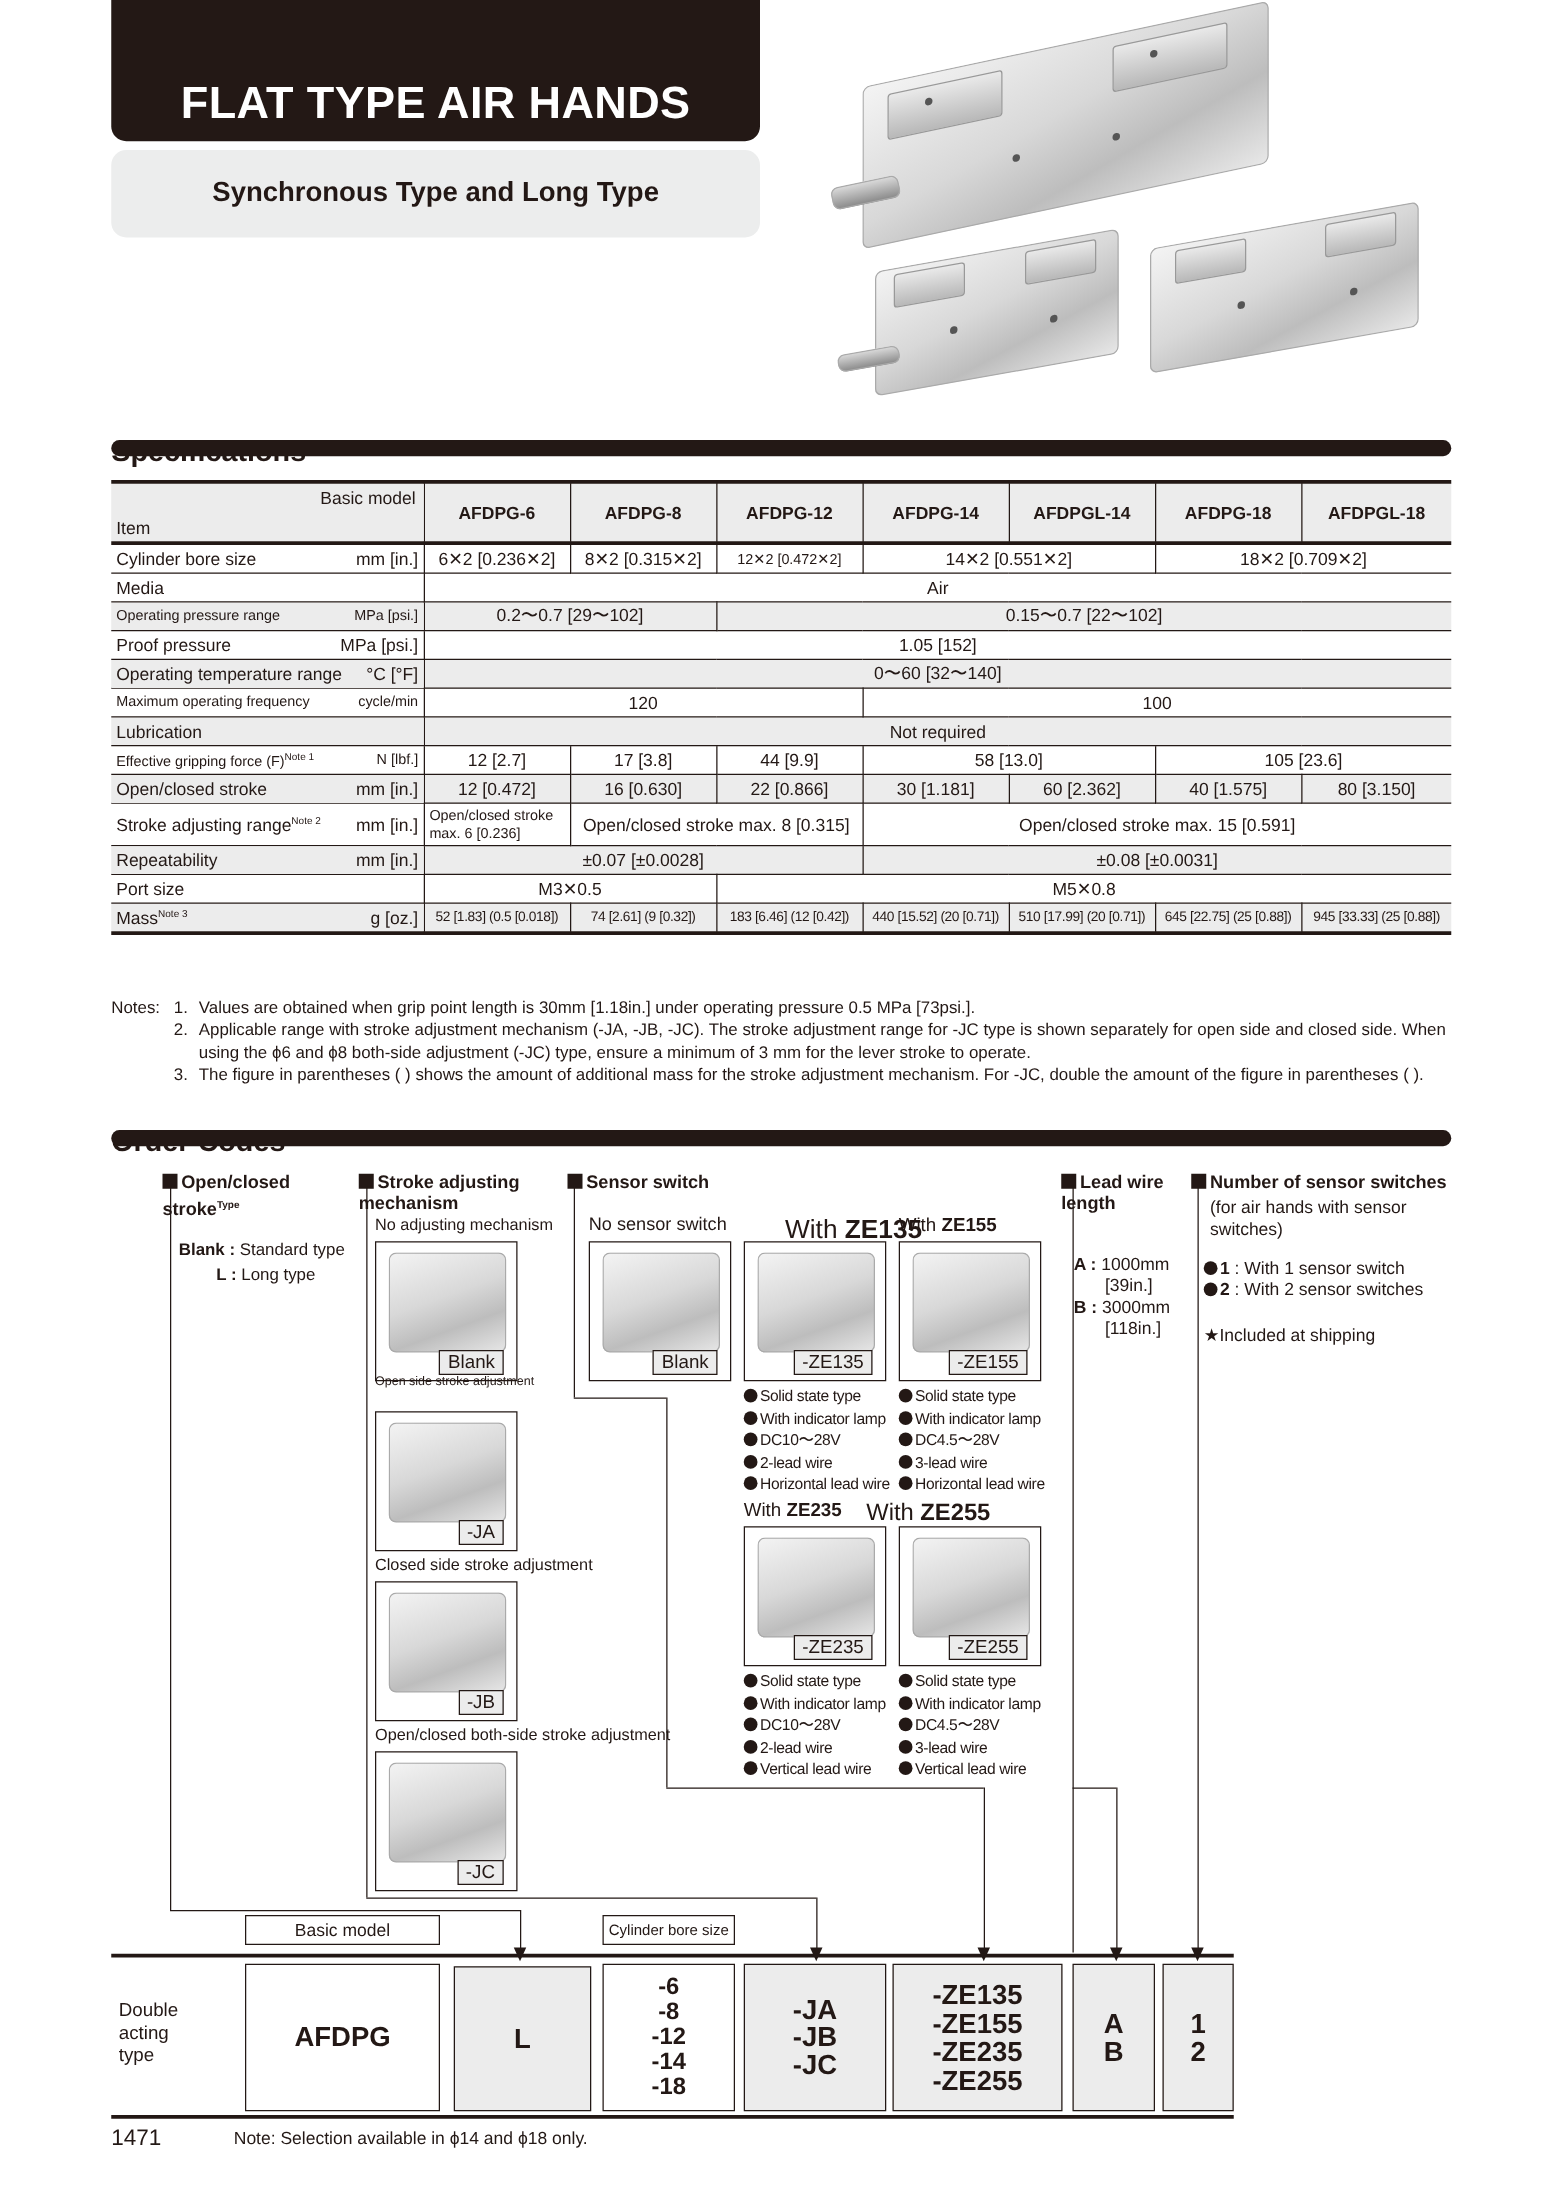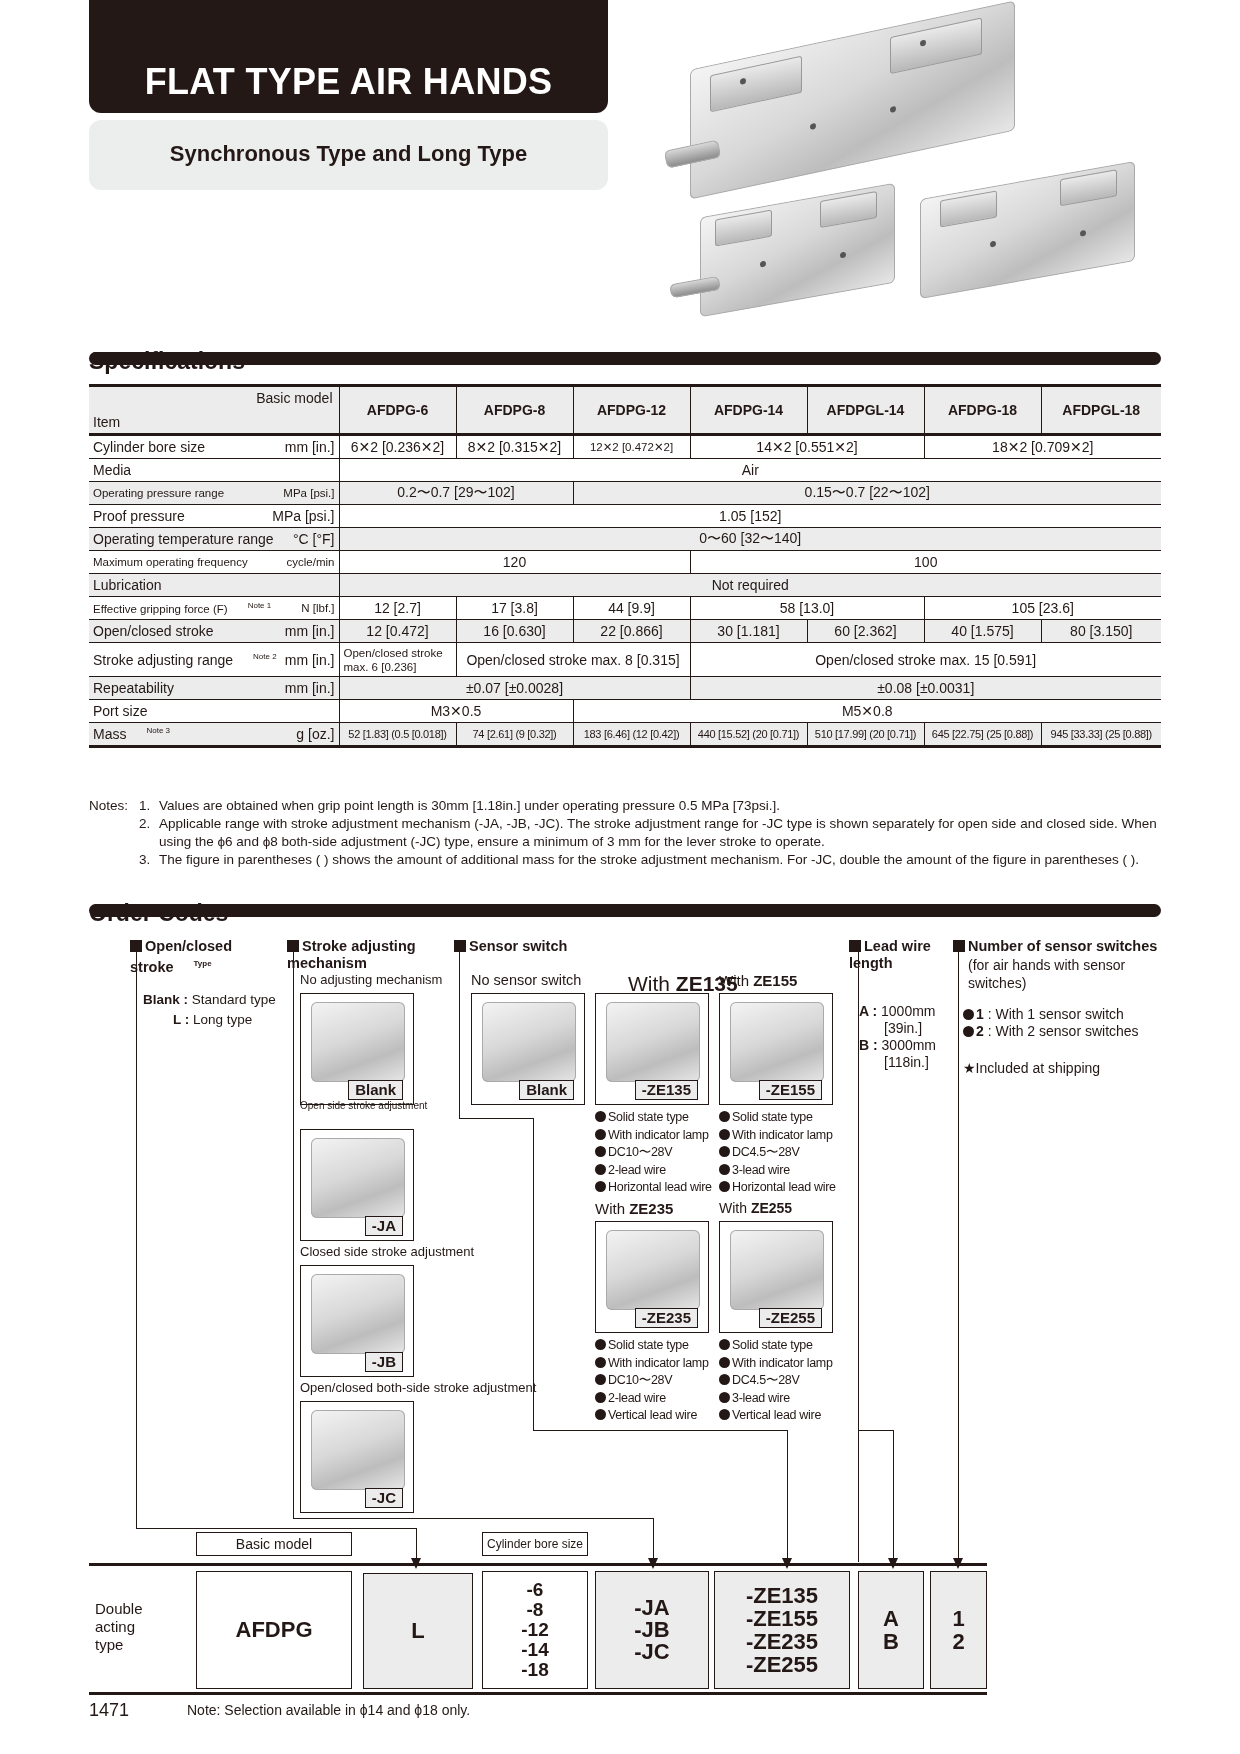--- a/index.html
+++ b/index.html
@@ -22,38 +22,38 @@
   table.spec td{border:1px solid #231815;height:22px;padding:0 4px;text-align:center;white-space:nowrap;}
   table.spec tr.shade td{background:#ececec;}
   table.spec tr.hdr td{height:46px;background:#ececec;font-weight:bold;font-size:14px;}
   table.spec tr.hdr{border-bottom:3px solid #231815;}
   table.spec{border-top:3px solid #231815;border-bottom:3px solid #231815;}
   table.spec td.item{text-align:left;border-left:none;position:relative;}
   table.spec td.item .u{position:absolute;right:4px;top:50%;transform:translateY(-50%);}
   table.spec td.last{border-right:none;}
   .small{font-size:11.5px;}
   .tiny{font-size:11px;letter-spacing:-.3px;}
-  sup{font-size:8px;margin-left:20px;}
+  sup{font-size:8px;}
   td.diag{background:linear-gradient(to bottom right,transparent calc(50% - 1px),#231815 50%,transparent calc(50% + 1px));background-color:#ececec;}
   
   .notes{left:89px;top:797px;width:1080px;font-size:13.5px;line-height:18px;}
   .notes .row{display:flex;}
   .notes .lbl{width:50px;}
   .notes .num{width:20px;}
   .notes .txt{flex:1;}
   
   .sec-hd{font-weight:bold;font-size:14.5px;line-height:17px;}
   .sq{display:inline-block;width:12px;height:12px;background:#231815;margin-right:3px;vertical-align:-1px;}
   .vline{position:absolute;width:0;border-left:1.5px solid #231815;}
   .hline{position:absolute;height:0;border-top:1.5px solid #231815;}
   .arrow{position:absolute;width:0;height:0;border-left:5px solid transparent;border-right:5px solid transparent;border-top:11px solid #231815;}
   .opt-label{font-size:13.5px;}
   .ph{position:absolute;border:1.5px solid #231815;background:#fff;overflow:hidden;}
   .ph .img{position:absolute;left:10px;top:8px;right:8px;bottom:22px;}
-  .ph .code{position:absolute;right:10px;bottom:4px;border:1.5px solid #231815;background:#ececec;font-weight:bold;font-size:15px;padding:0 6px;height:18px;line-height:18px;}
+  .ph .code{position:absolute;right:10px;bottom:4px;border:1.5px solid #231815;background:#ececec;font-weight:normal;font-size:15px;padding:0 6px;height:18px;line-height:18px;}
   .bul{font-size:12.5px;line-height:17.5px;letter-spacing:-.3px;}
   .dot{display:inline-block;width:11px;height:11px;border-radius:50%;background:#231815;margin-right:2px;vertical-align:-1px;}
   .codebox{position:absolute;border:1.5px solid #231815;display:flex;align-items:center;justify-content:center;font-weight:bold;text-align:center;}
   .codebox.g{background:#ececec;}
   .lbox{position:absolute;border:1.5px solid #231815;font-size:14px;text-align:center;}
 </style>
 </head>
 <body>
 
 <div class="abs title-block">
@@ -290,21 +290,21 @@
   <div class="code">-ZE235</div>
 </div>
 <div class="abs bul" style="left:595px;top:1337px;">
   <div><span class="dot"></span><span>Solid state type</span></div>
   <div><span class="dot"></span><span>With indicator lamp</span></div>
   <div><span class="dot"></span><span>DC10〜28V</span></div>
   <div><span class="dot"></span><span>2-lead wire</span></div>
   <div><span class="dot"></span><span>Vertical lead wire</span></div>
 </div>
 
-<div class="abs opt-label" style="left:719px;top:1200px;font-size:14px;"><span>With </span><b>ZE255</b></div>
+<div class="abs opt-label" style="left:693px;top:1200px;font-size:19px;"><span>With </span><b>ZE255</b></div>
 <div class="ph" style="left:719px;top:1221px;width:112px;height:110px;">
   <div class="img photo"></div>
   <div class="code">-ZE255</div>
 </div>
 <div class="abs bul" style="left:719px;top:1337px;">
   <div><span class="dot"></span><span>Solid state type</span></div>
   <div><span class="dot"></span><span>With indicator lamp</span></div>
   <div><span class="dot"></span><span>DC4.5〜28V</span></div>
   <div><span class="dot"></span><span>3-lead wire</span></div>
   <div><span class="dot"></span><span>Vertical lead wire</span></div>

